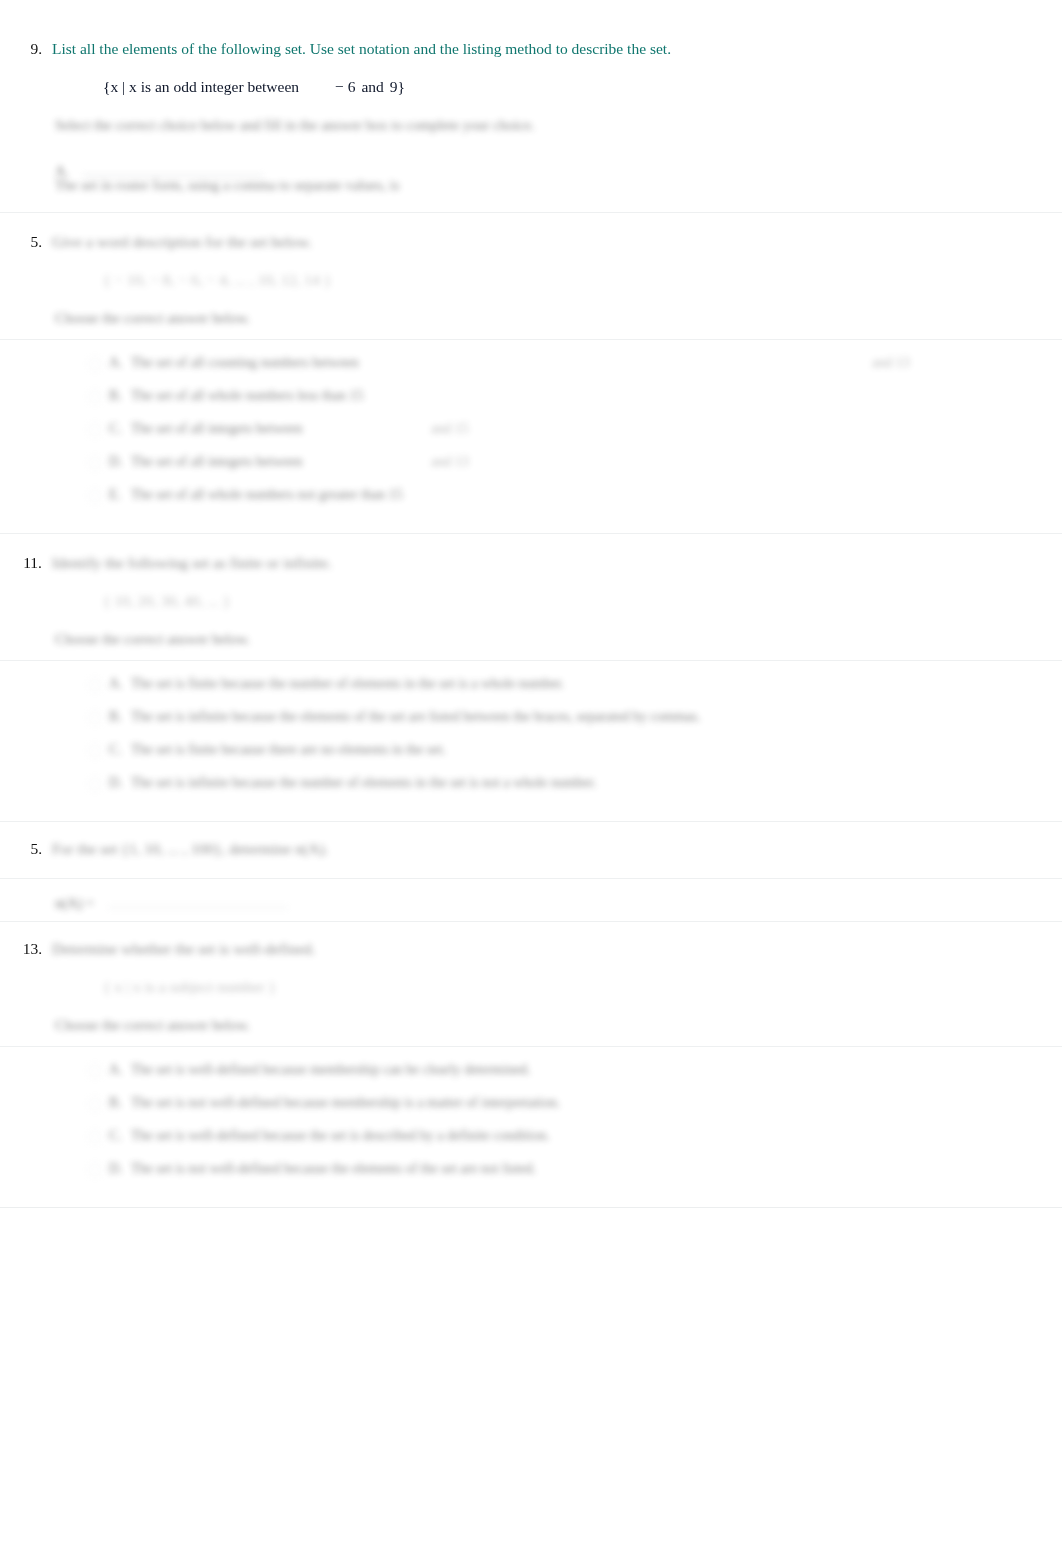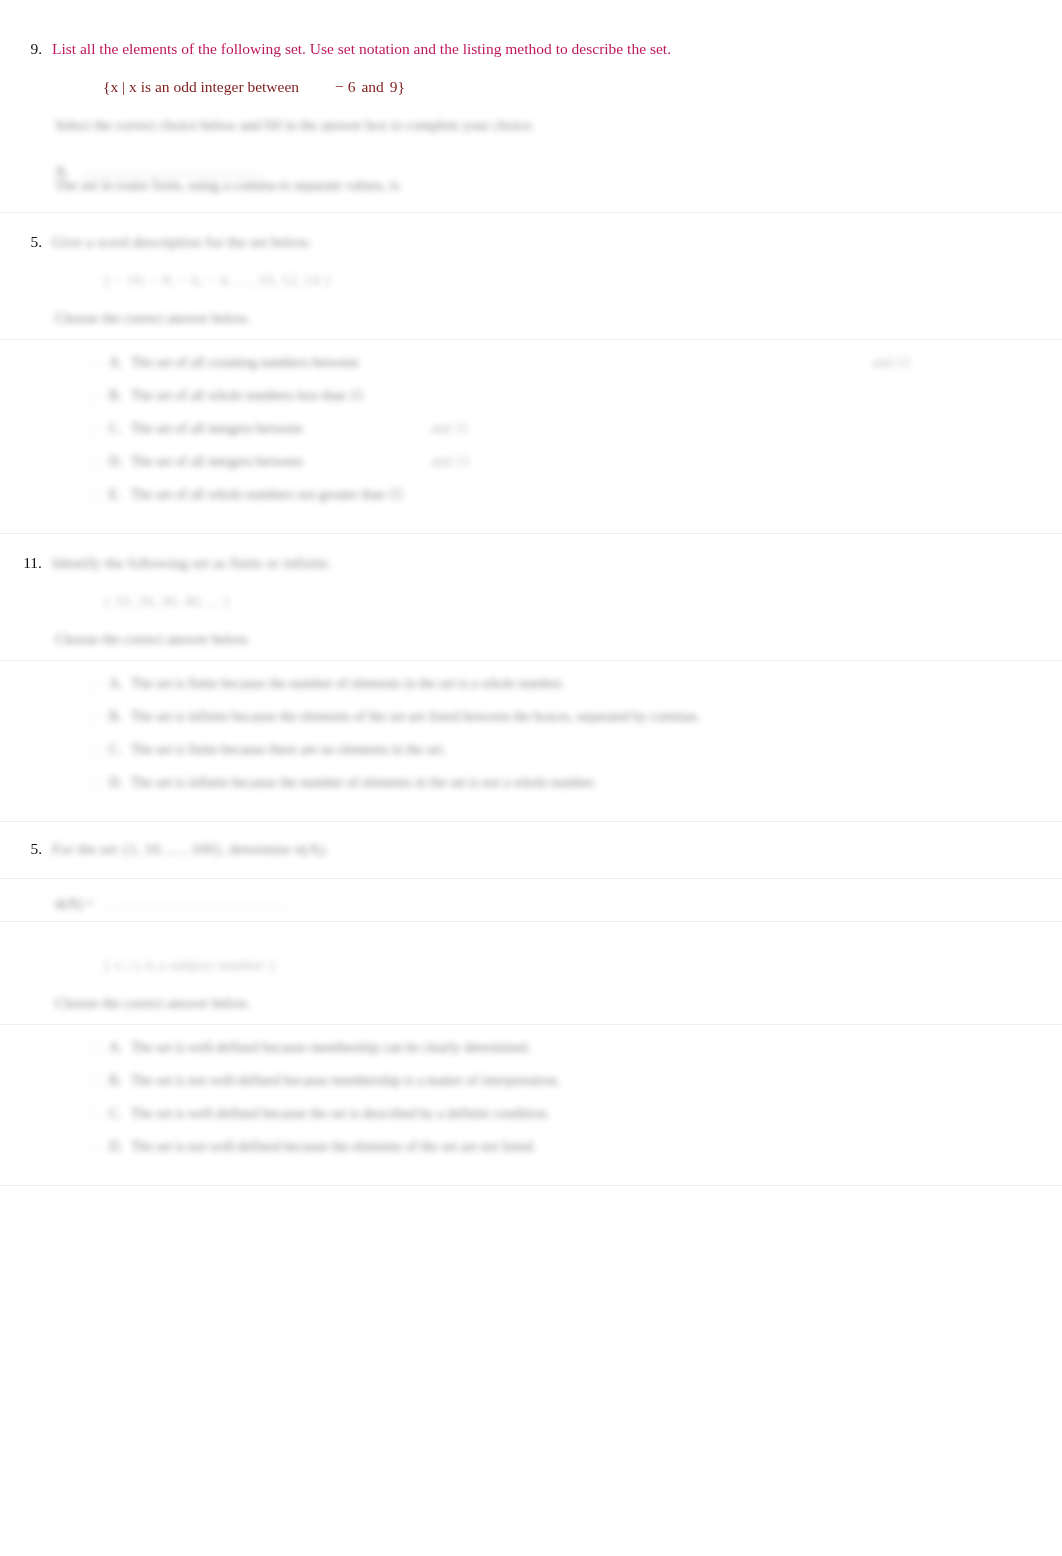--- a/index.html
+++ b/index.html
@@ -42,28 +42,28 @@
     font-size: 15.5px;
     line-height: 22px;
     padding-right: 10px;
     color: #111111;
     font-family: "Liberation Serif", "DejaVu Serif", serif;
   }
 
   .qtext {
     font-size: 15.5px;
     line-height: 22px;
-    color: #be185d;
+    color: #0f766e;
     flex: 1;
   }
 
   .setline {
     font-size: 15.5px;
     line-height: 22px;
-    color: #7f1d1d;
+    color: #0f172a;
     margin-left: 103px;
   }
 
   .setline .gap {
     display: inline-block;
     width: 36px;
   }
 
   .setline .gap-sm {
     display: inline-block;
@@ -314,20 +314,24 @@
 
   <div class="answer-row" style="margin-top:12px;">
     <span class="answer-label blurred">n(A) =</span>
     <span class="answer-field blurred-soft"></span>
   </div>
 
   <div class="spacer-sm"></div>
   <hr class="divider">
 
   <div class="qblock" style="padding-top:16px;">
+    <div class="qrow">
+      <div class="qnum">13.</div>
+      <div class="qtext blurred">Determine whether the set is well-defined.</div>
+    </div>
 
     <div class="spacer-md"></div>
 
     <div class="setline blurred-soft">{ x | x is a subject number }</div>
 
     <div class="spacer-md"></div>
 
     <div class="prompt blurred">Choose the correct answer below.</div>
   </div>
 

